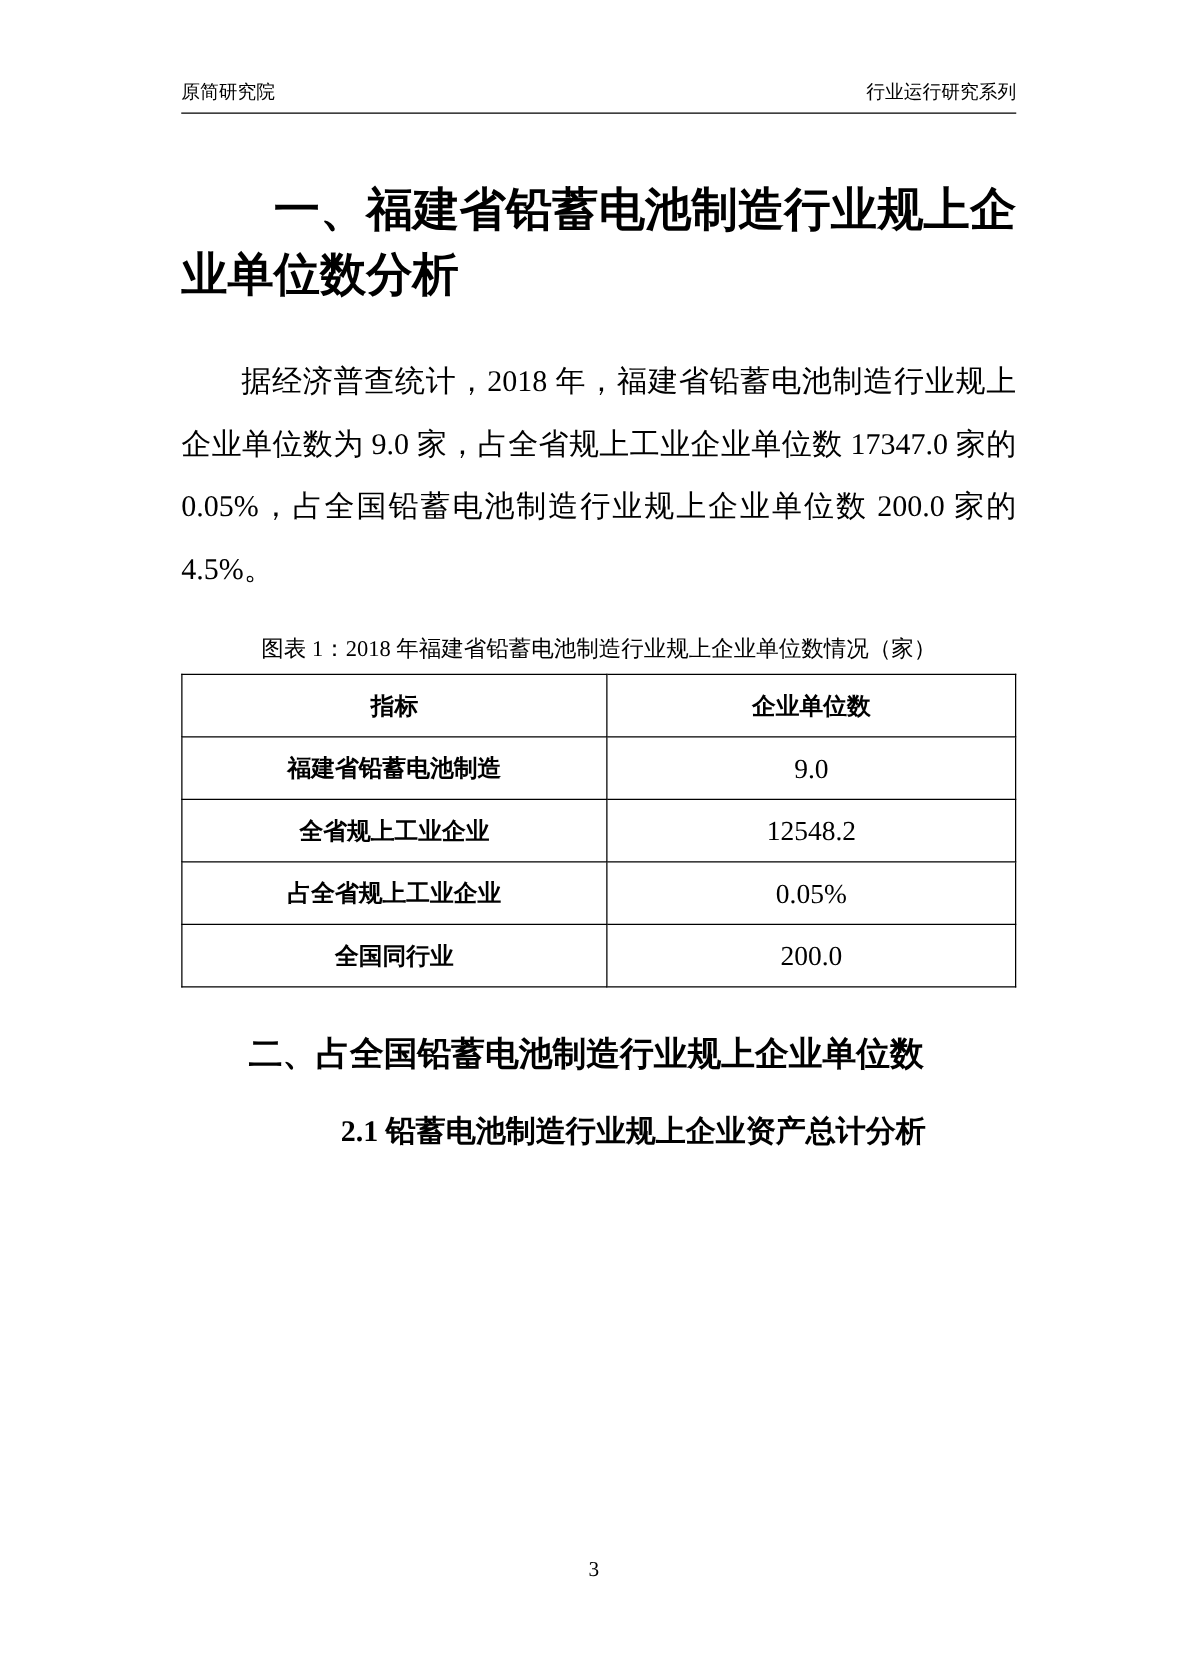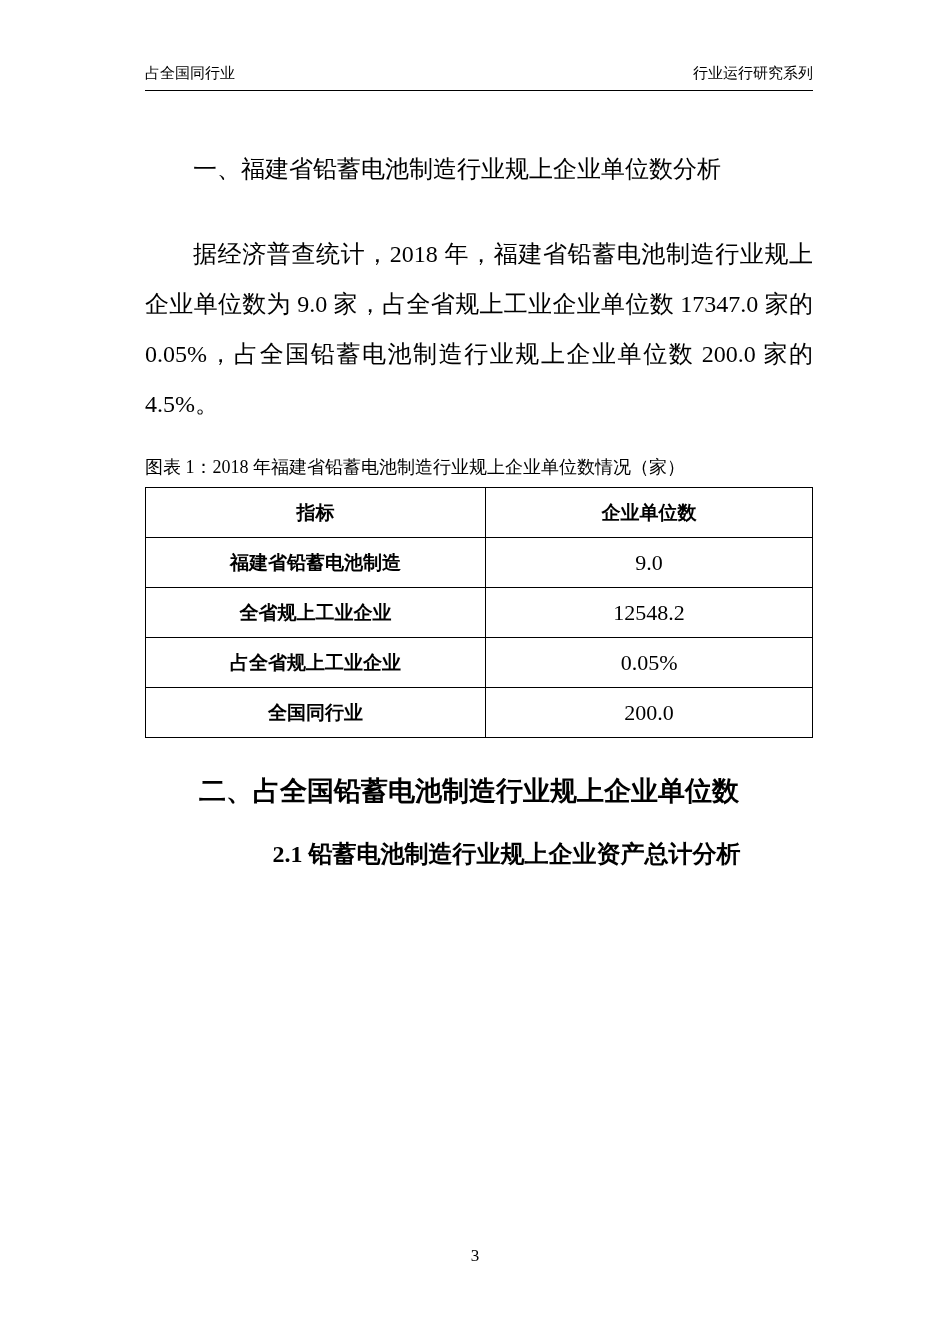--- a/index.html
+++ b/index.html
@@ -26,36 +26,37 @@
     margin-top: 64px;
     display: flex;
     justify-content: space-between;
     align-items: flex-end;
     font-size: 15px;
     padding-bottom: 7px;
     border-bottom: 1.5px solid #000000;
   }
   h1.sec-title {
     margin-top: 52px;
-    font-size: 24px;
-    font-weight: normal;
+    font-size: 37px;
+    font-weight: bold;
     line-height: 52px;
     text-indent: 2em;
     text-align: justify;
   }
   p.body-para {
     margin-top: 34px;
     font-size: 24px;
     line-height: 50px;
     text-indent: 2em;
     text-align: justify;
   }
   .table-caption {
     margin-top: 26px;
     font-size: 18px;
+    text-align: center;
   }
   table.data-table {
     margin-top: 8px;
     width: 100%;
     border-collapse: collapse;
     border: 1.5px solid #000000;
   }
   table.data-table th, table.data-table td {
     border: 1px solid #000000;
     height: 50px;
@@ -97,21 +98,21 @@
     font-size: 17px;
   }
 </style>
 </head>
 <body>
 
 <div class="page">
   <div class="content">
 
     <div class="doc-header">
-      <span>占全国同行业</span>
+      <span>原简研究院</span>
       <span>行业运行研究系列</span>
     </div>
 
     <h1 class="sec-title">一、福建省铅蓄电池制造行业规上企业单位数分析</h1>
 
     <p class="body-para">据经济普查统计，2018 年，福建省铅蓄电池制造行业规上企业单位数为 9.0 家，占全省规上工业企业单位数 17347.0 家的 0.05%，占全国铅蓄电池制造行业规上企业单位数 200.0 家的 4.5%。</p>
 
     <div class="table-caption">图表 1：2018 年福建省铅蓄电池制造行业规上企业单位数情况（家）</div>
 
     <table class="data-table">

